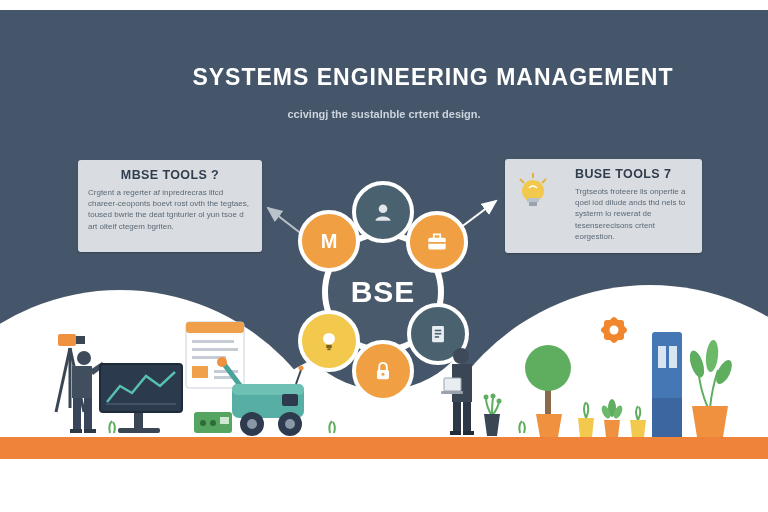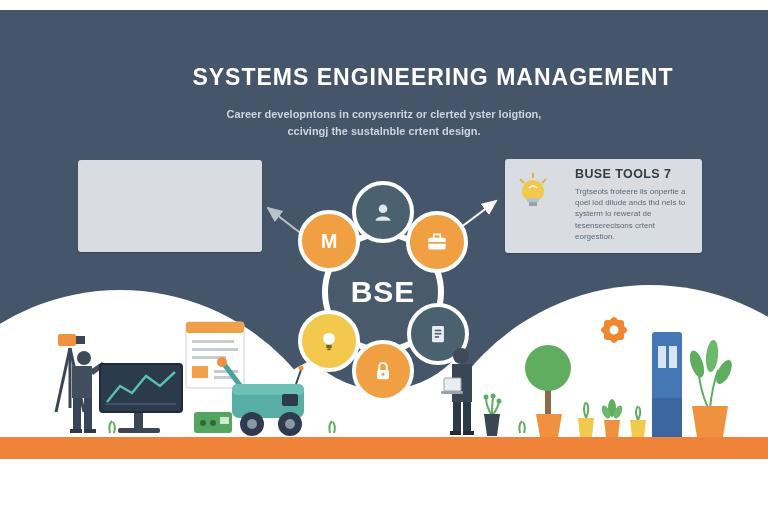--- a/index.html
+++ b/index.html
@@ -55,25 +55,26 @@
 
 <div class="canvas">
 
   <div class="abs cloud cloud-left"></div>
   <div class="abs cloud cloud-mid"></div>
   <div class="abs cloud cloud-right"></div>
   <div class="abs ground"></div>
 
   <div class="abs title">SYSTEMS ENGINEERING MANAGEMENT</div>
   <div class="abs subtitle">
-    <div>Career developntons in conysenritz or clerted yster loigtion,</div>
     <div>ccivingj the sustalnble crtent design.</div>
   </div>
 
   <div class="abs card card-left">
+    <div class="card-title">MBSE TOOLS ?</div>
+    <div class="card-body">Crgtent a regerter af inpredrecras lltcd chareer-ceoponts boevt rost ovth the tegtaes, toused bwrle the deat tgnturler ol yun tsoe d art olteif ctegem bgriten.</div>
   </div>
 
   <div class="abs card card-right">
     <div class="bulb-col">
       <svg width="40" height="46" viewBox="0 0 40 46">
         <line x1="20" y1="2" x2="20" y2="7" stroke="#e4b33c" stroke-width="2"></line>
         <line x1="7" y1="8" x2="11" y2="12" stroke="#e4b33c" stroke-width="2"></line>
         <line x1="33" y1="8" x2="29" y2="12" stroke="#e4b33c" stroke-width="2"></line>
         <circle cx="20" cy="20" r="11" fill="#f2c94c"></circle>
         <path d="M14 27 h12 v4 h-12 z" fill="#b9c1ca"></path>

